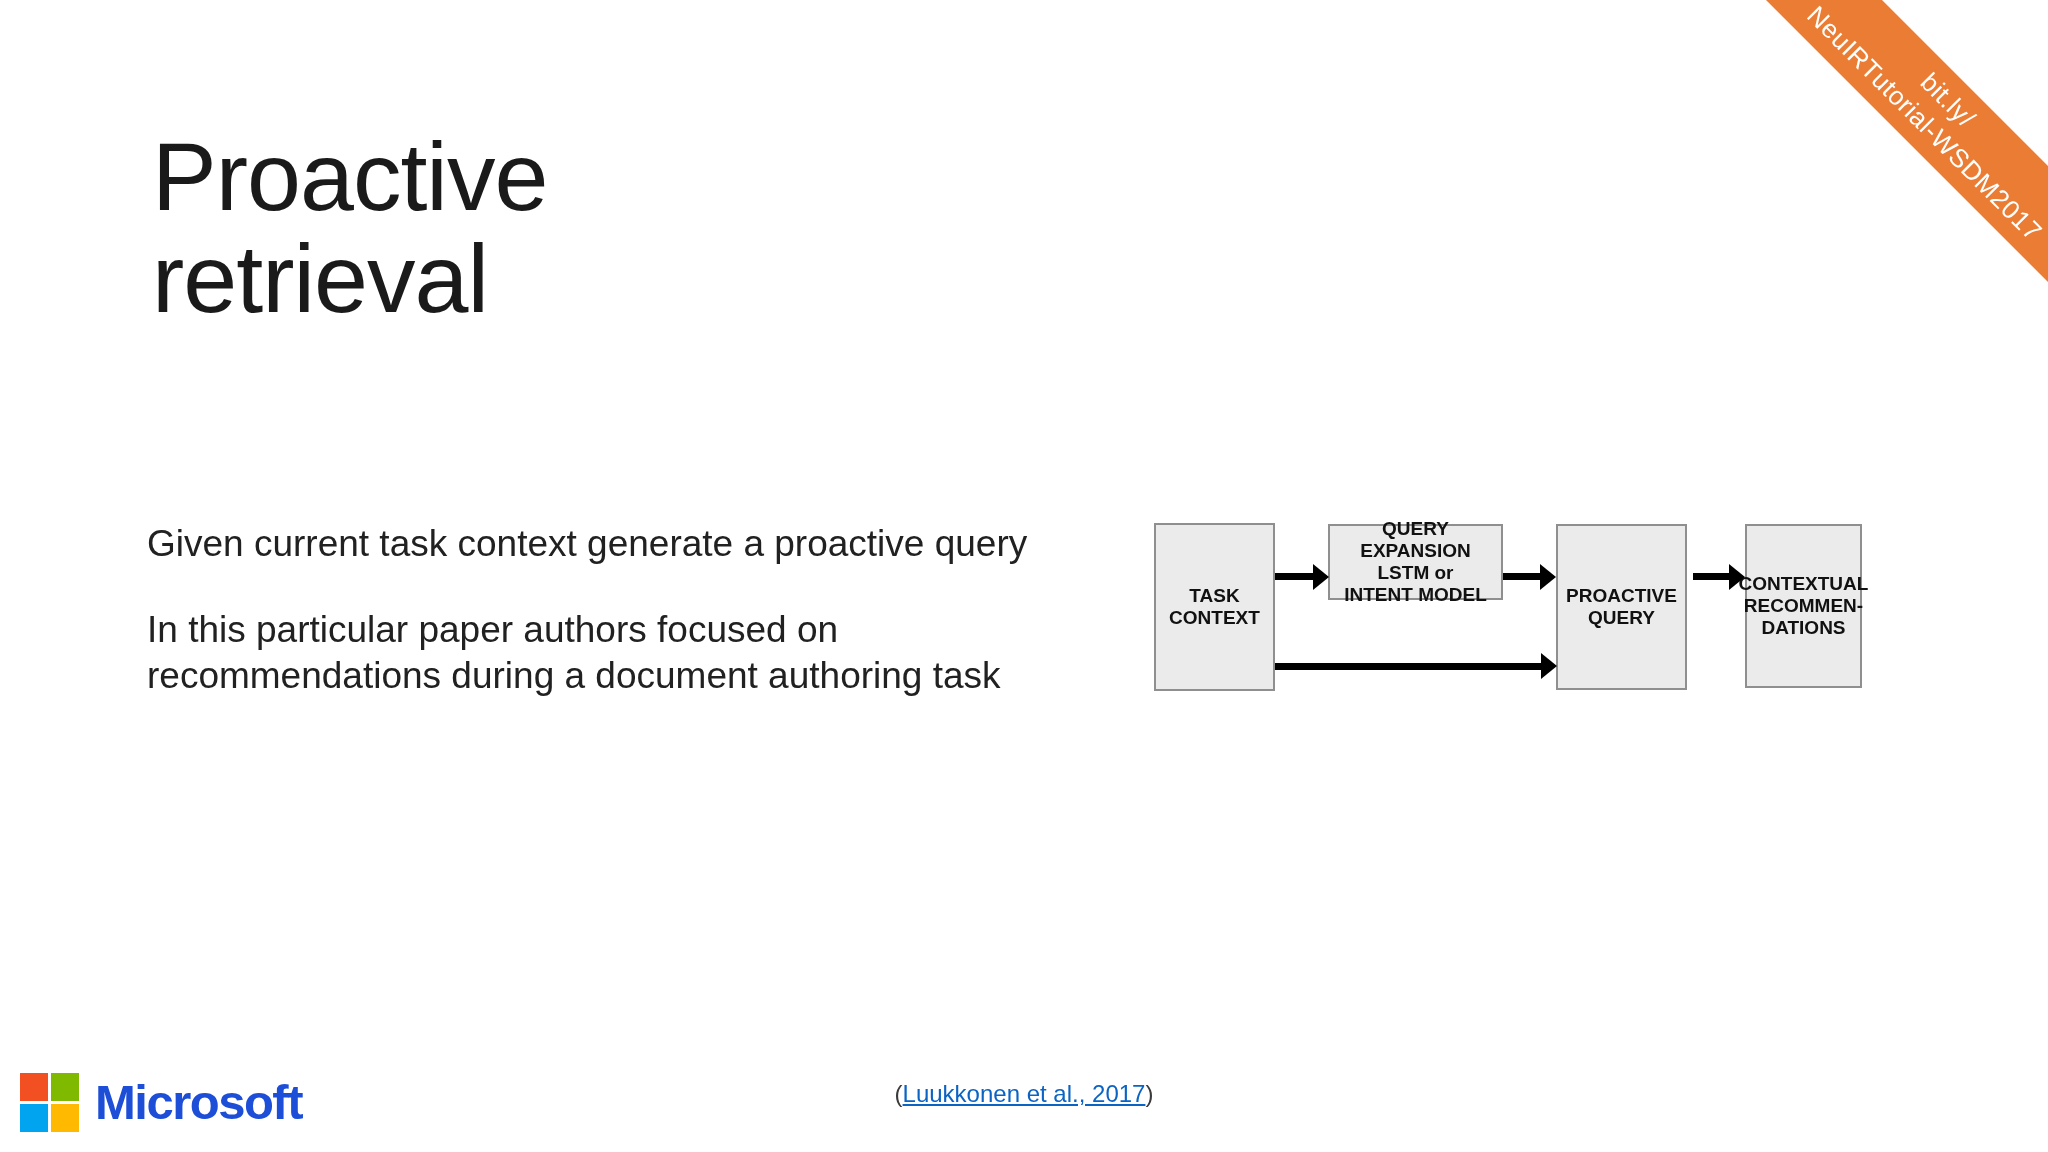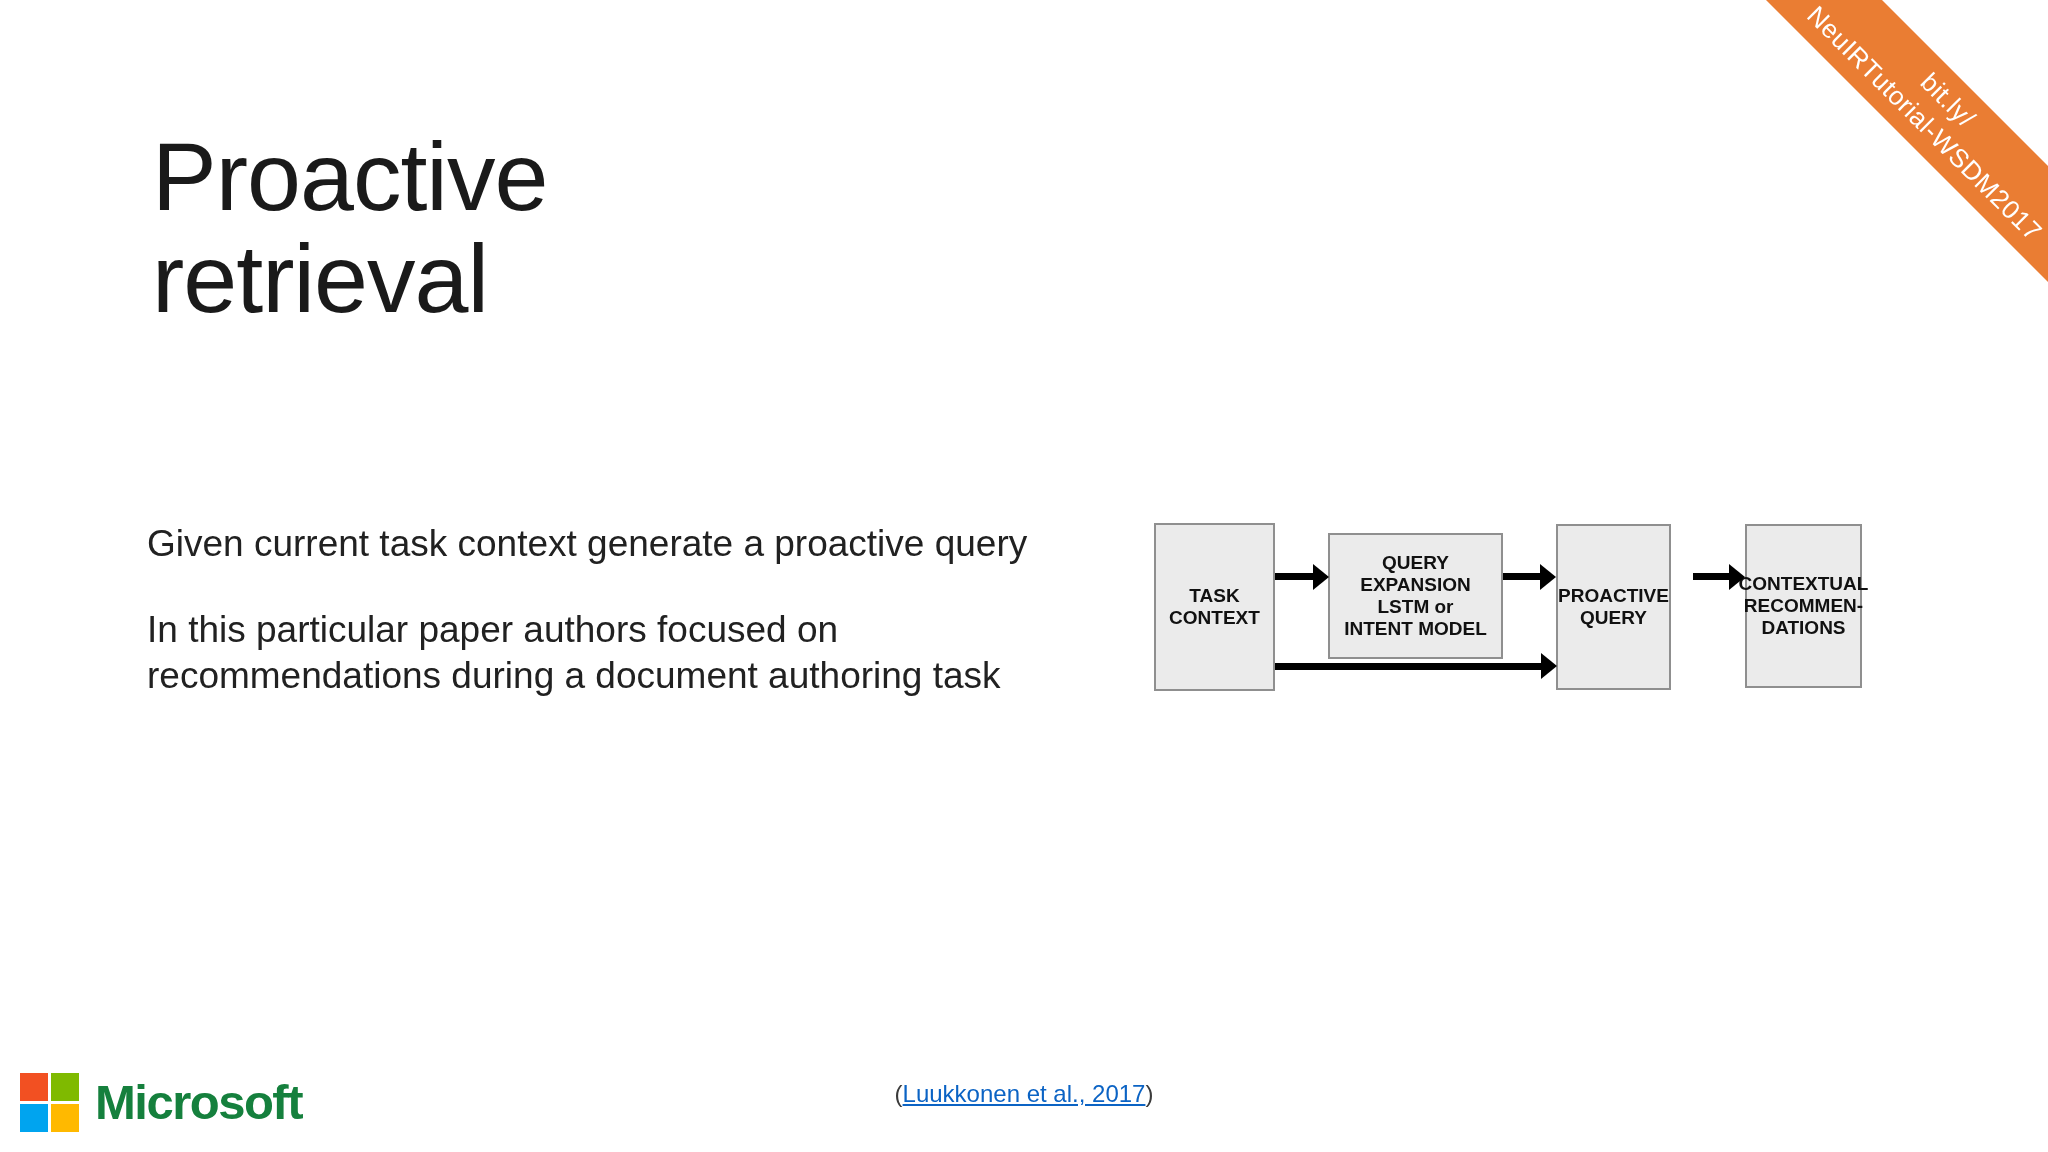--- a/index.html
+++ b/index.html
@@ -54,22 +54,22 @@
     align-items: center;
     justify-content: center;
     text-align: center;
     font-weight: bold;
     font-size: 19px;
     line-height: 22px;
     color: #111111;
   }
   .fig-box .sub { font-weight: bold; }
   .box-task      { left: 4px;   top: 8px; width: 121px; height: 168px; }
-  .box-expansion { left: 178px; top: 18px; width: 175px; height: 126px; }
-  .box-proactive { left: 406px; top: 9px; width: 115px; height: 166px; }
+  .box-expansion { left: 178px; top: 9px; width: 175px; height: 76px; }
+  .box-proactive { left: 406px; top: 9px; width: 131px; height: 166px; }
   .box-context   { left: 595px; top: 9px; width: 117px; height: 164px; }
   .shaft {
     position: absolute;
     height: 7px;
     background: #000000;
   }
   .head {
     position: absolute;
     width: 0; height: 0;
     border-left: 16px solid #000000;
@@ -198,16 +198,16 @@
 
   <div class="citation"><span>(</span><a href="#" style="color: rgb(11, 99, 196);">Luukkonen et al., 2017</a><span>)</span></div>
 
   <div class="ms-logo">
     <div class="ms-squares">
       <div style="background-color: rgb(242, 80, 34);"></div>
       <div style="background-color: rgb(127, 186, 0);"></div>
       <div style="background-color: rgb(0, 164, 239);"></div>
       <div style="background-color: rgb(255, 185, 0);"></div>
     </div>
-    <div class="ms-wordmark" style="color: #15803d;">Microsoft</div>
+    <div class="ms-wordmark" style="color: #1d4ed8;">Microsoft</div>
   </div>
 
 </div>
 
 </body></html>

